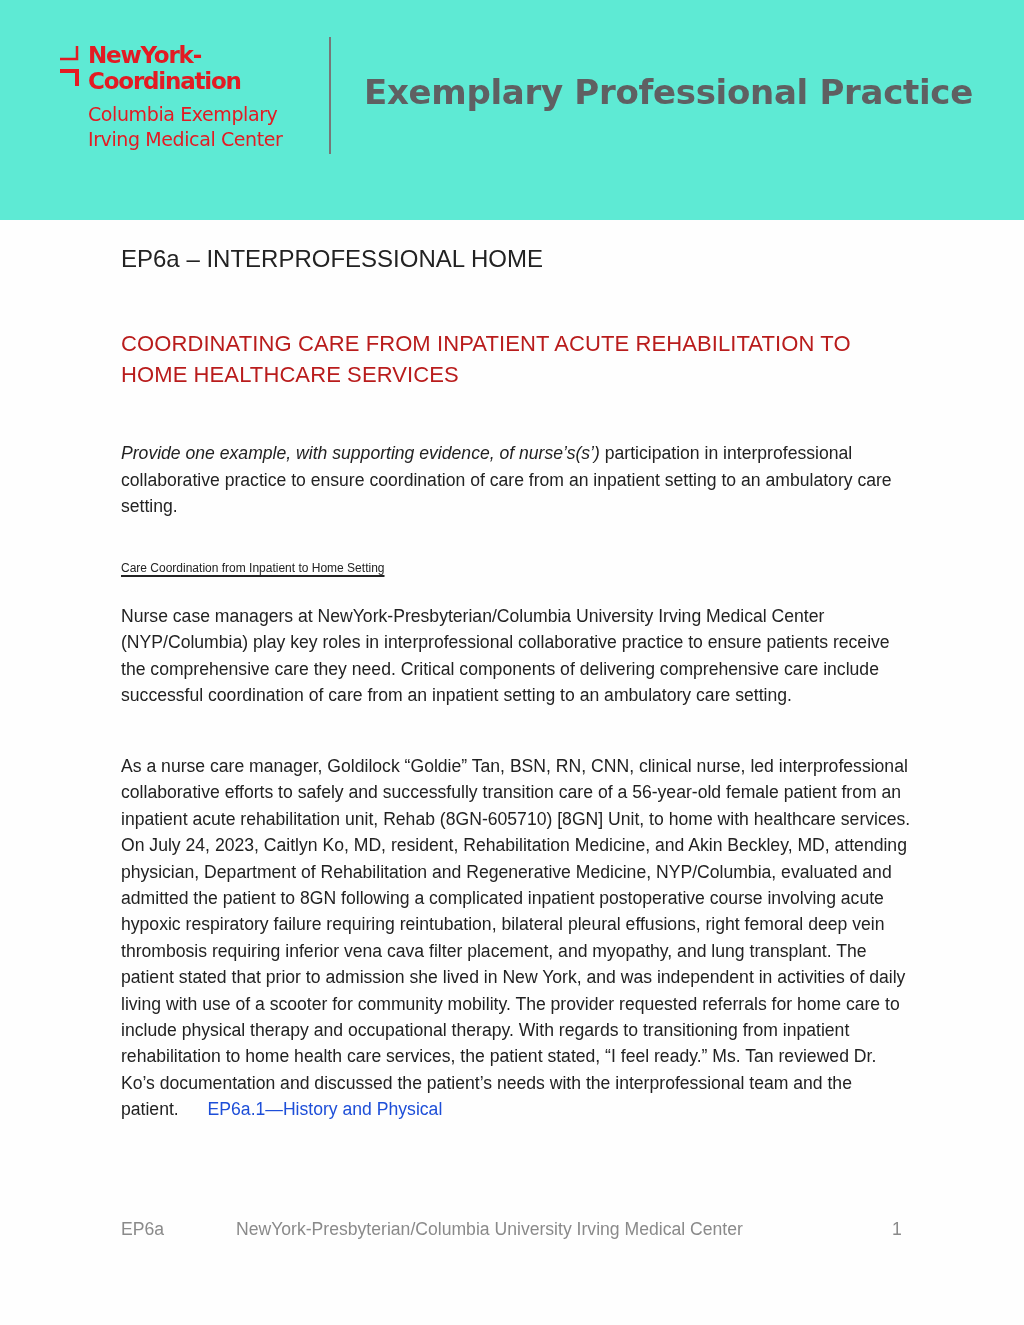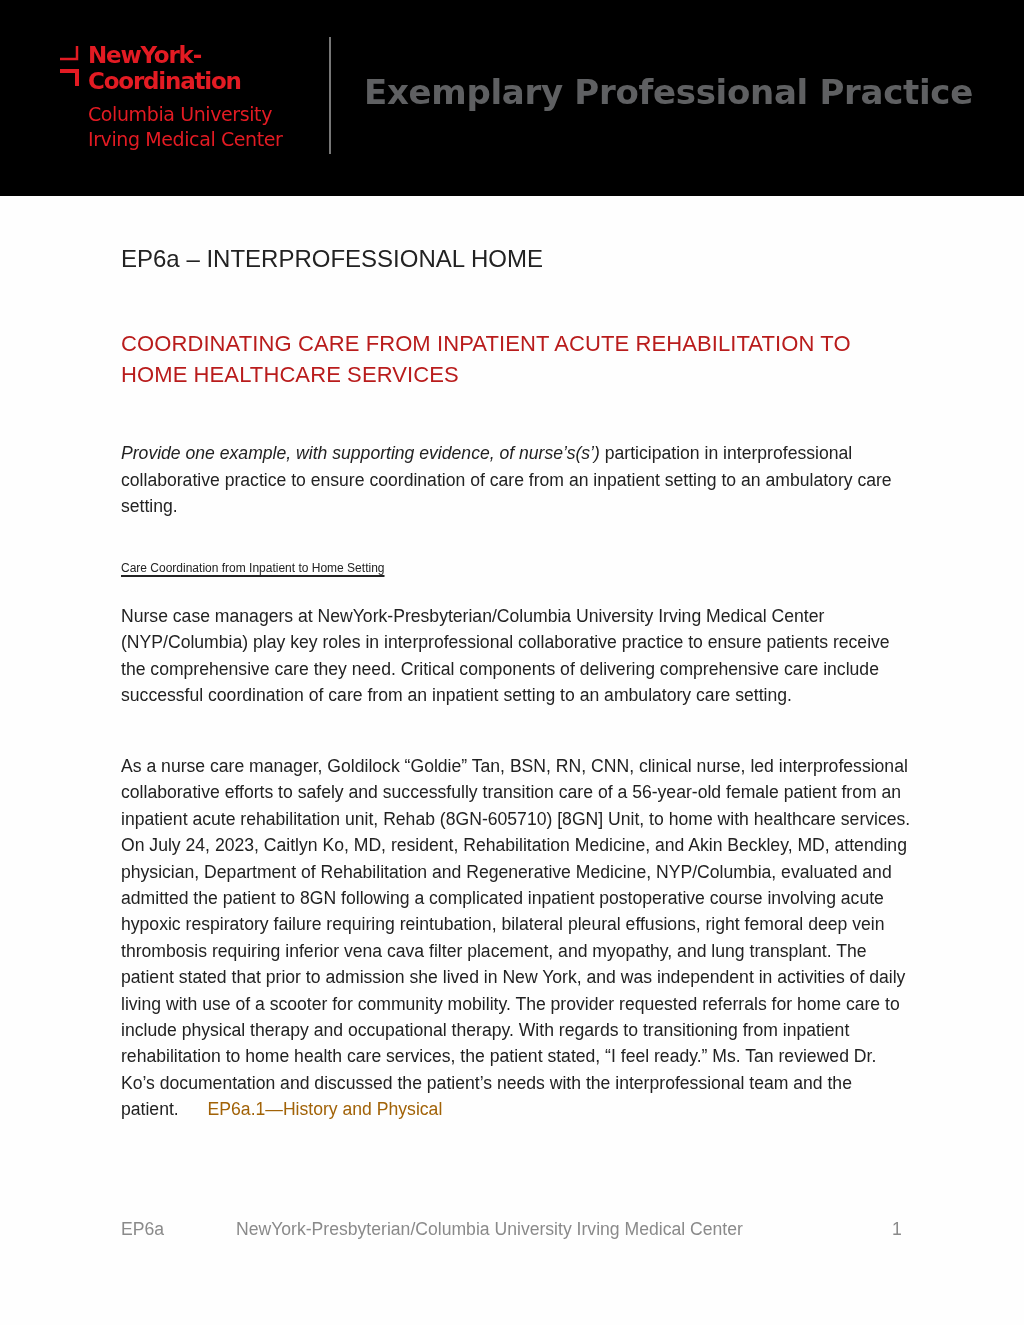--- a/index.html
+++ b/index.html
@@ -12,22 +12,22 @@
       height: 1325px;
       position: relative;
       overflow: hidden;
       font-family: "Liberation Sans", sans-serif;
       color: #222222;
     }
     .header-band {
       position: absolute;
       left: 0; top: 0;
       width: 1024px;
-      height: 196px;
-      background: #000000;
+      height: 220px;
+      background: #5eead4;
     }
     .logo {
       position: absolute;
       left: 58px;
       top: 42px;
       width: 250px;
       height: 115px;
     }
     .logo-mark {
       position: absolute;
@@ -115,21 +115,21 @@
     .para {
       position: absolute;
       width: 790px;
       font-size: 17.6px;
       line-height: 26.4px;
       color: #222222;
     }
     .para.p1 { top: 603px; }
     .para.p2 { top: 753px; }
     .evidence-link {
-      color: #a16207;
+      color: #1d4ed8;
       text-decoration: none;
       cursor: pointer;
       padding-left: 24px;
     }
     .footer {
       position: absolute;
       top: 1219px;
       left: 0;
       width: 1024px;
       font-size: 17.6px;
@@ -143,21 +143,21 @@
 <body>
 
 <div class="header-band">
   <div class="logo">
     <svg class="logo-mark" viewBox="0 0 28 50">
       <polyline points="2,17 19,17 19,4" fill="none" stroke="#e31b23" stroke-width="2.5"></polyline>
       <polyline points="2,29 19,29 19,44" fill="none" stroke="#e31b23" stroke-width="4"></polyline>
     </svg>
     <div class="logo-line bold l1">NewYork-</div>
     <div class="logo-line bold l2">Coordination</div>
-    <div class="logo-line l3">Columbia University</div>
+    <div class="logo-line l3">Columbia Exemplary</div>
     <div class="logo-line l4">Irving Medical Center</div>
   </div>
   <div class="header-divider"></div>
   <div class="header-title">Exemplary Professional Practice</div>
 </div>
 
 <div class="content">
   <div class="section-code">EP6a – INTERPROFESSIONAL HOME</div>
   <div class="section-subtitle">COORDINATING CARE FROM INPATIENT ACUTE REHABILITATION TO HOME HEALTHCARE SERVICES</div>
   <div class="prompt"><em>Provide one example, with supporting evidence, of nurse’s(s’)</em><span> participation in interprofessional collaborative practice to ensure coordination of care from an inpatient setting to an ambulatory care setting.</span></div>

